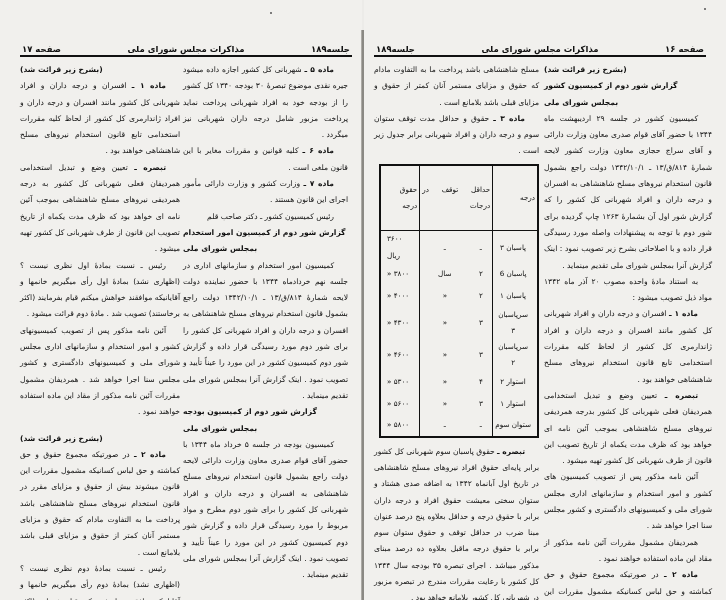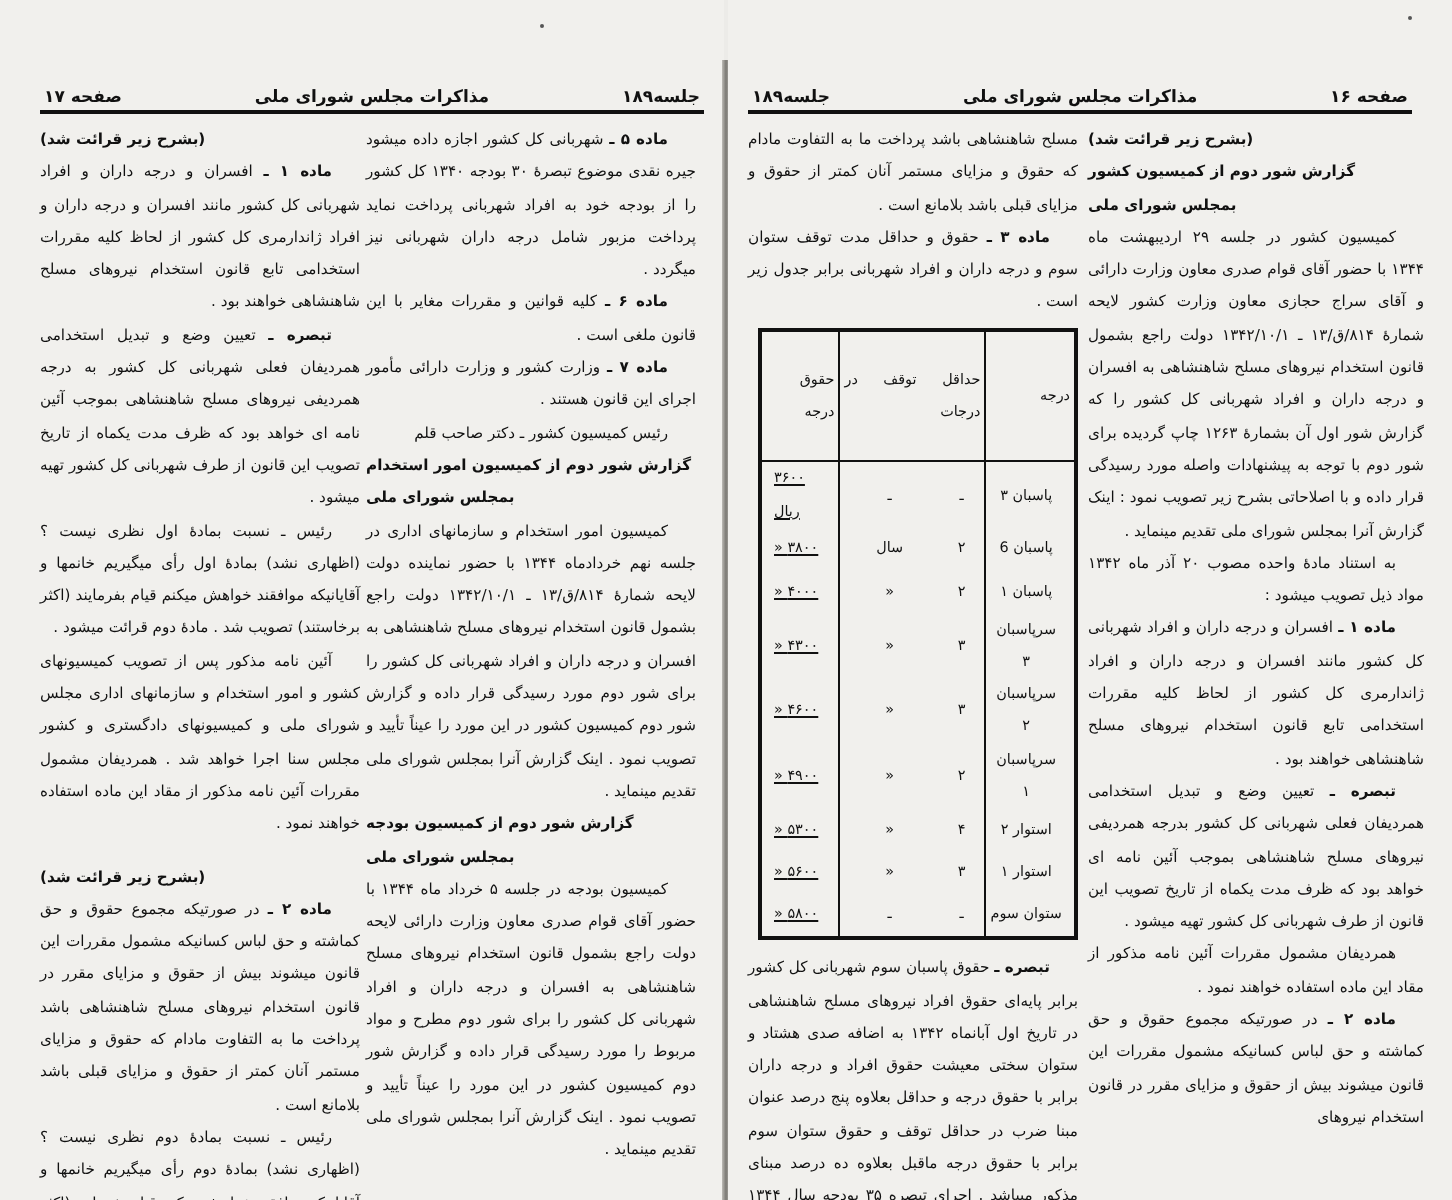--- a/index.html
+++ b/index.html
@@ -50,21 +50,21 @@
   .page.right .col-b { left:10px; width:165px; }
   .table {
     border:2px solid #111; margin:4px 0 6px 0; width:160px;
     border-collapse:collapse; direction:rtl; font-size:7.2px;
   }
   .table th {
     font-weight:normal; border-bottom:1.5px solid #111; padding:16px 2px; height:28px;
   }
   .table td { padding:0 2px; height:21.3px; text-align:center; }
   .table td.grade { text-align:center; padding-right:6px; }
-  .table td.pay { text-align:left; padding-left:6px;text-decoration:underline; }
+  .table td.pay { text-align:left; padding-left:6px; }
   .table .vline { border-left:1.5px solid #111; border-right:1.5px solid #111; }
   .scanmark { position:absolute; width:2px; height:2px; background:#555; border-radius:1px; }
 </style>
 </head>
 <body>
 
 <div class="spread">
 
   <div class="page left">
     <div class="header">
@@ -109,20 +109,21 @@
     <div class="header-rule"></div>
 
     <div class="col col-a" id="rp-col-right">
         <p class="center"><span>(بشرح زیر قرائت شد)</span></p>
         <p class="center"><span>گزارش شور دوم از کمیسیون کشور</span></p>
         <p class="center"><span>بمجلس شورای ملی</span></p>
         <p class="indent"><span>کمیسیون کشور در جلسه ۲۹ اردیبهشت ماه ۱۳۴۴ با حضور آقای قوام صدری معاون وزارت دارائی و آقای سراج حجازی معاون وزارت کشور لایحه شمارهٔ ۸۱۴/ق/۱۳ ـ ۱۳۴۲/۱۰/۱ دولت راجع بشمول قانون استخدام نیروهای مسلح شاهنشاهی به افسران و درجه داران و افراد شهربانی کل کشور را که گزارش شور اول آن بشمارهٔ ۱۲۶۳ چاپ گردیده برای شور دوم با توجه به پیشنهادات واصله مورد رسیدگی قرار داده و با اصلاحاتی بشرح زیر تصویب نمود : اینک گزارش آنرا بمجلس شورای ملی تقدیم مینماید .</span></p>
         <p class="indent"><span>به استناد مادهٔ واحده مصوب ۲۰ آذر ماه ۱۳۴۲ مواد ذیل تصویب میشود :</span></p>
         <p class="indent bold-start"><b>ماده ۱ ـ</b><span> افسران و درجه داران و افراد شهربانی کل کشور مانند افسران و درجه داران و افراد ژاندارمری کل کشور از لحاظ کلیه مقررات استخدامی تابع قانون استخدام نیروهای مسلح شاهنشاهی خواهند بود .</span></p>
         <p class="indent bold-start"><b>تبصره ـ</b><span> تعیین وضع و تبدیل استخدامی همردیفان فعلی شهربانی کل کشور بدرجه همردیفی نیروهای مسلح شاهنشاهی بموجب آئین نامه ای خواهد بود که ظرف مدت یکماه از تاریخ تصویب این قانون از طرف شهربانی کل کشور تهیه میشود .</span></p>
+        <p class="indent"><span>آئین نامه مذکور پس از تصویب کمیسیون های کشور و امور استخدام و سازمانهای اداری مجلس شورای ملی و کمیسیونهای دادگستری و کشور مجلس سنا اجرا خواهد شد .</span></p>
         <p class="indent"><span>همردیفان مشمول مقررات آئین نامه مذکور از مقاد این ماده استفاده خواهند نمود .</span></p>
         <p class="indent bold-start"><b>ماده ۲ ـ</b><span> در صورتیکه مجموع حقوق و حق کماشته و حق لباس کسانیکه مشمول مقررات این قانون میشوند بیش از حقوق و مزایای مقرر در قانون استخدام نیروهای</span></p>
       </div>
 
     <div class="col col-b">
       <div id="rp-col-left-before">
           <p><span>مسلح شاهنشاهی باشد پرداخت ما به التفاوت مادام که حقوق و مزایای مستمر آنان کمتر از حقوق و مزایای قبلی باشد بلامانع است .</span></p>
           <p class="indent bold-start"><b>ماده ۳ ـ</b><span> حقوق و حداقل مدت توقف ستوان سوم و درجه داران و افراد شهربانی برابر جدول زیر است .</span></p>
         </div>
       <table class="table">
@@ -158,26 +159,20 @@
               <td style="border-left: 1.5px solid rgb(17, 17, 17);">«</td>
               <td class="pay">۴۳۰۰ «</td>
             </tr>
             <tr>
               <td class="grade">سرپاسبان ۲</td>
               <td style="border-right: 1.5px solid rgb(17, 17, 17);">۳</td>
               <td style="border-left: 1.5px solid rgb(17, 17, 17);">«</td>
               <td class="pay">۴۶۰۰ «</td>
             </tr>
             <tr>
-              <td class="grade">سرپاسبان ۱</td>
-              <td style="border-right: 1.5px solid rgb(17, 17, 17);">۲</td>
-              <td style="border-left: 1.5px solid rgb(17, 17, 17);">«</td>
-              <td class="pay">۴۹۰۰ «</td>
-            </tr>
-            <tr>
               <td class="grade">استوار ۲</td>
               <td style="border-right: 1.5px solid rgb(17, 17, 17);">۴</td>
               <td style="border-left: 1.5px solid rgb(17, 17, 17);">«</td>
               <td class="pay">۵۳۰۰ «</td>
             </tr>
             <tr>
               <td class="grade">استوار ۱</td>
               <td style="border-right: 1.5px solid rgb(17, 17, 17);">۳</td>
               <td style="border-left: 1.5px solid rgb(17, 17, 17);">«</td>
               <td class="pay">۵۶۰۰ «</td>

